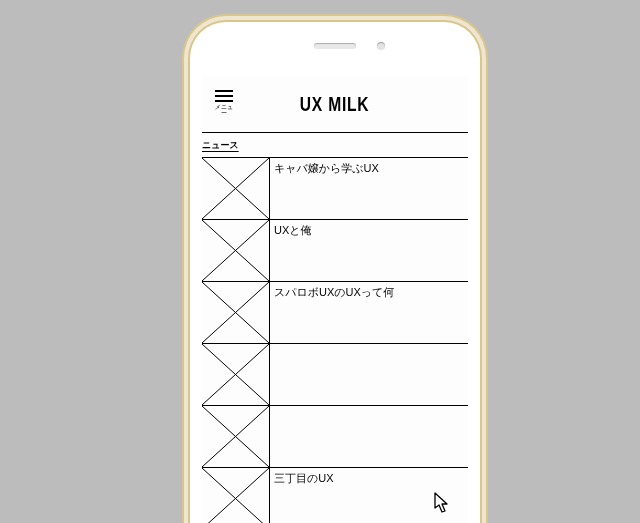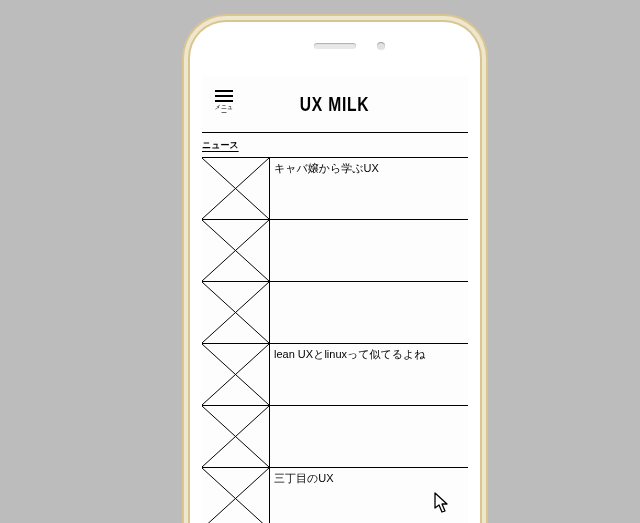--- a/index.html
+++ b/index.html
@@ -166,37 +166,38 @@
           </div>
           <div class="row-body">キャバ嬢から学ぶUX</div>
         </div>
         <div class="row">
           <div class="thumb">
             <svg viewBox="0 0 68 62" preserveAspectRatio="none">
               <line x1="0" y1="0" x2="68" y2="62" stroke="#000" stroke-width="1"></line>
               <line x1="68" y1="0" x2="0" y2="62" stroke="#000" stroke-width="1"></line>
             </svg>
           </div>
-        </div>
-        <div class="row">
-          <div class="thumb">
-            <svg viewBox="0 0 68 62" preserveAspectRatio="none">
-              <line x1="0" y1="0" x2="68" y2="62" stroke="#000" stroke-width="1"></line>
-              <line x1="68" y1="0" x2="0" y2="62" stroke="#000" stroke-width="1"></line>
-            </svg>
-          </div>
-        </div>
-        <div class="row">
-          <div class="thumb">
-            <svg viewBox="0 0 68 62" preserveAspectRatio="none">
-              <line x1="0" y1="0" x2="68" y2="62" stroke="#000" stroke-width="1"></line>
-              <line x1="68" y1="0" x2="0" y2="62" stroke="#000" stroke-width="1"></line>
-            </svg>
-          </div>
-          <div class="row-body">lean UXとlinuxって似てるよね</div>
+          <div class="row-body">UXと俺</div>
+        </div>
+        <div class="row">
+          <div class="thumb">
+            <svg viewBox="0 0 68 62" preserveAspectRatio="none">
+              <line x1="0" y1="0" x2="68" y2="62" stroke="#000" stroke-width="1"></line>
+              <line x1="68" y1="0" x2="0" y2="62" stroke="#000" stroke-width="1"></line>
+            </svg>
+          </div>
+          <div class="row-body">スパロボUXのUXって何</div>
+        </div>
+        <div class="row">
+          <div class="thumb">
+            <svg viewBox="0 0 68 62" preserveAspectRatio="none">
+              <line x1="0" y1="0" x2="68" y2="62" stroke="#000" stroke-width="1"></line>
+              <line x1="68" y1="0" x2="0" y2="62" stroke="#000" stroke-width="1"></line>
+            </svg>
+          </div>
         </div>
         <div class="row">
           <div class="thumb">
             <svg viewBox="0 0 68 62" preserveAspectRatio="none">
               <line x1="0" y1="0" x2="68" y2="62" stroke="#000" stroke-width="1"></line>
               <line x1="68" y1="0" x2="0" y2="62" stroke="#000" stroke-width="1"></line>
             </svg>
           </div>
         </div>
         <div class="row">

